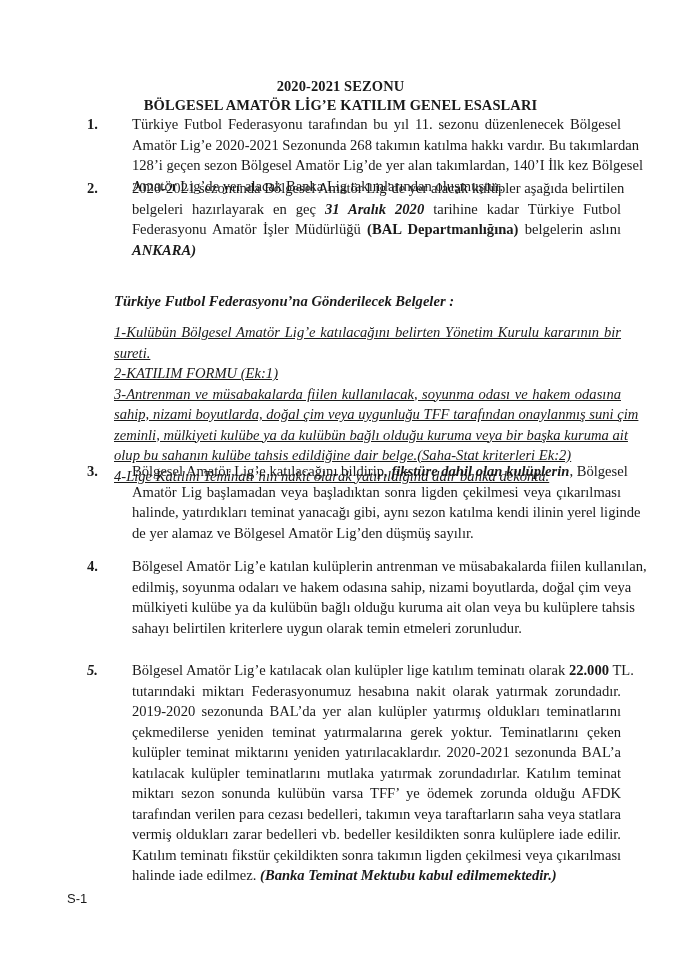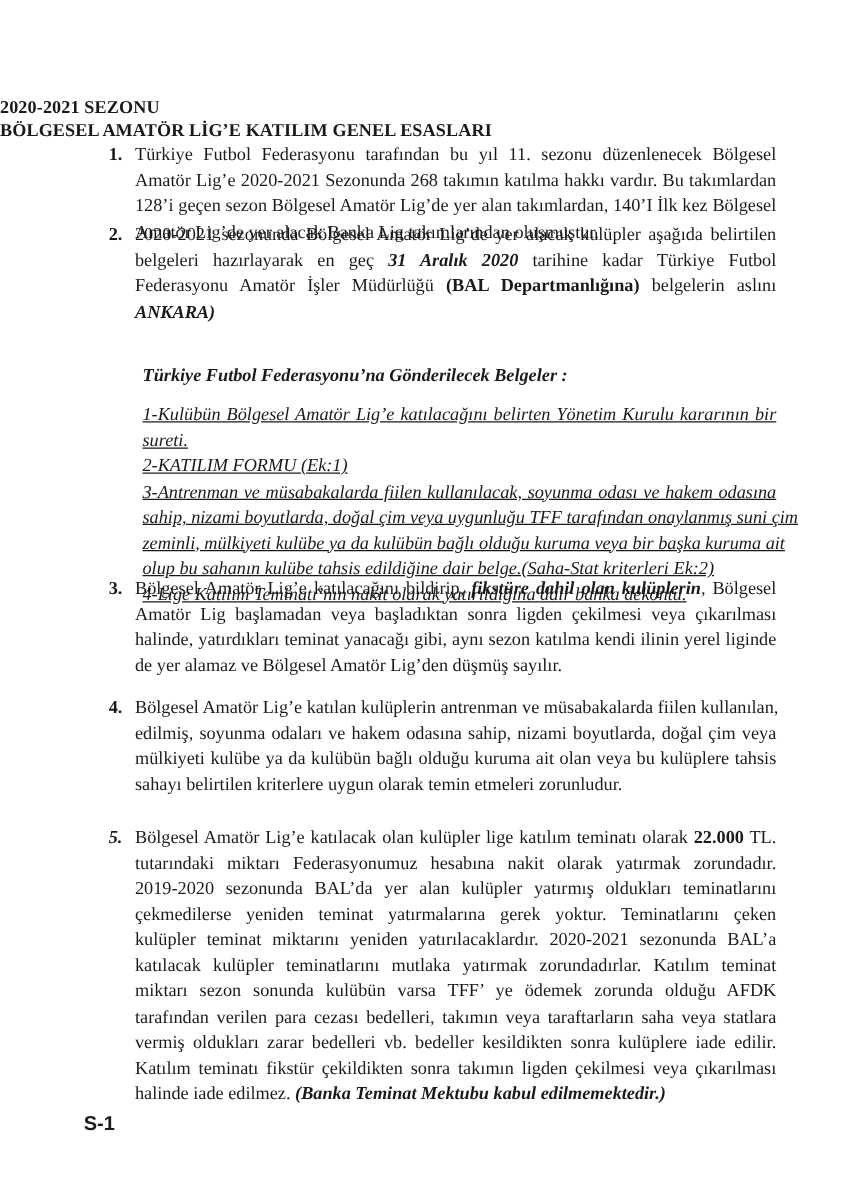--- a/index.html
+++ b/index.html
@@ -3,41 +3,41 @@
 <meta charset="utf-8">
 <style>
   html, body { margin: 0; padding: 0; }
   body {
     width: 681px; height: 960px; background: #ffffff; color: #1a1a1a;
     font-family: "Liberation Serif", "DejaVu Serif", serif;
     position: relative; overflow: hidden;
   }
   .page { position: absolute; left: 0; top: 0; width: 681px; height: 960px; }
   .title {
-    position: absolute; left: 0; width: 681px; 
+    position: absolute; left: 0; width: 681px; text-align: center;
     font-weight: bold; font-size: 14.5px; letter-spacing: 0.1px;
   }
   .t1 { top: 78px; }
   .t2 { top: 97px; }
   .item {
     position: absolute; left: 87px; width: 534px;
     font-size: 14.6px; line-height: 20.5px; text-align: justify;
   }
   .num { position: absolute; left: 0; top: 0; font-weight: bold; width: 24px; }
   .num.it { font-style: italic; }
-  .body { margin-left: 21px; font-family: Liberation Serif, serif; }
+  .body { margin-left: 45px; font-family: Liberation Serif, serif; }
   .line { display: block; text-align: justify; text-align-last: justify; white-space: nowrap; }
   .line.last { text-align-last: left; }
   .b { font-weight: bold; }
   .bi { font-weight: bold; font-style: italic; }
   .sub {
     position: absolute; left: 114px; width: 507px;
     font-size: 14.6px; line-height: 20.5px; font-style: italic;
   }
-  .footer { position: absolute; left: 67px; top: 891px; font-size: 16px; font-weight: bold; font-family: "Liberation Sans", sans-serif; }
+  .footer { position: absolute; left: 67px; top: 891px; font-size: 13px; font-weight: normal; font-family: "Liberation Sans", sans-serif; }
 </style>
 </head>
 <body>
 
 <div class="page">
 
   <div class="title t1">2020-2021 SEZONU</div>
   <div class="title t2">BÖLGESEL AMATÖR LİG’E KATILIM GENEL ESASLARI</div>
 
   <div class="item" style="top:114px;">

